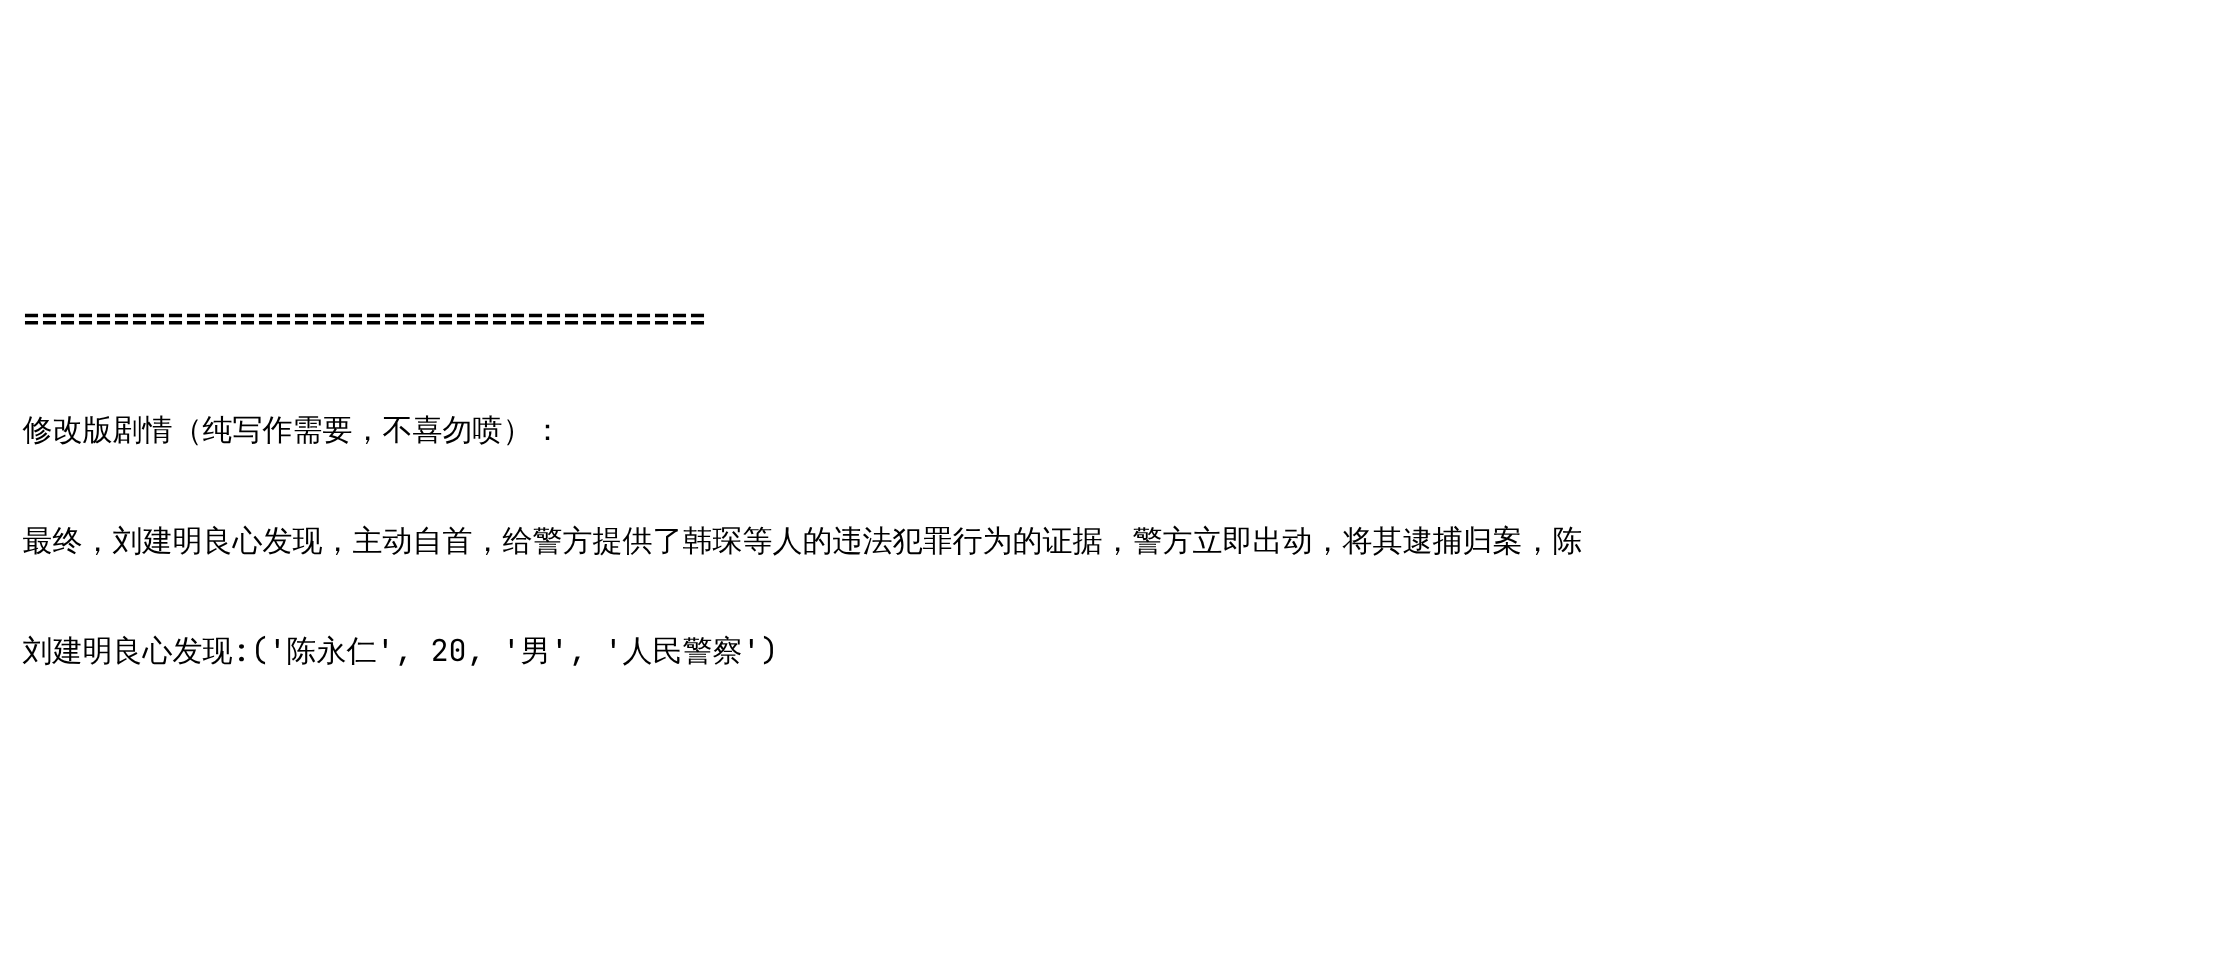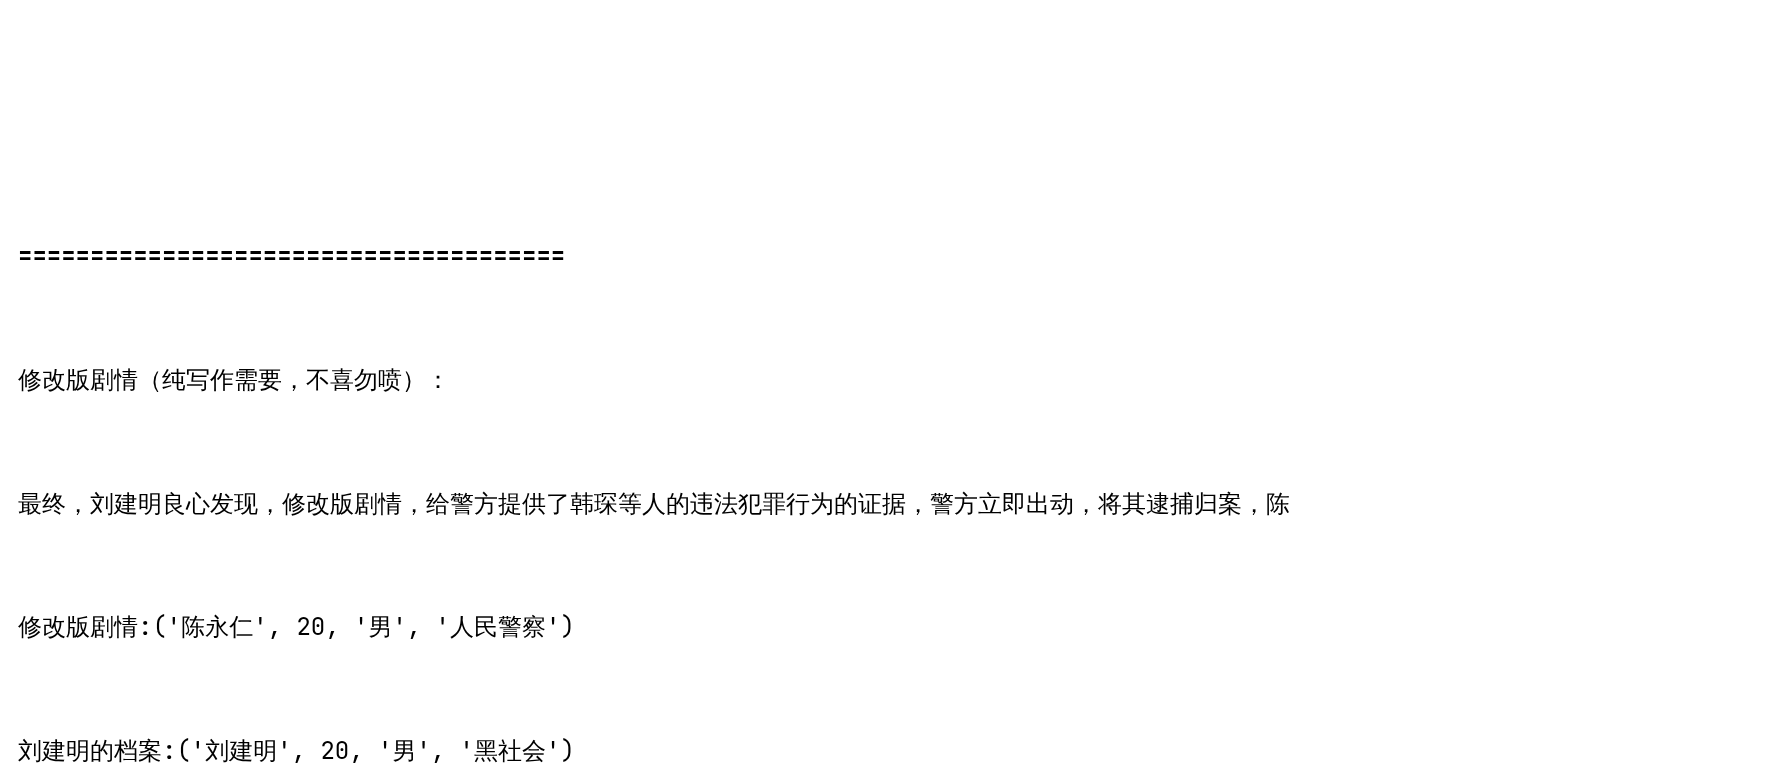--- a/index.html
+++ b/index.html
@@ -23,34 +23,32 @@
     }
     .line {
       display: block;
     }
     .bold-separator {
       font-weight: bold;
       color: #000000;
     }
     .plain-text {
       color: #000000;
-      margin-top: 35px;
     }
   </style>
 </head>
 <body>
 
 
 
 <div class="console-output">
 <span class="line bold-separator">======================================</span>
 <span class="line plain-text">修改版剧情（纯写作需要，不喜勿喷）：</span>
-<span class="line plain-text">最终，刘建明良心发现，修改版剧情，给警方提供了韩琛等人的违法犯罪行为的证据，警方立即出动，将其逮捕归案，陈</span>
-<span class="line plain-text">修改版剧情:('陈永仁', 20, '男', '人民警察')</span>
-<span class="line plain-text">刘建明的档案:('刘建明', 20, '男', '黑社会')</span>
+<span class="line plain-text">最终，刘建明良心发现，主动自首，给警方提供了韩琛等人的违法犯罪行为的证据，警方立即出动，将其逮捕归案，陈</span>
+<span class="line plain-text">刘建明良心发现:('陈永仁', 20, '男', '人民警察')</span>
 
 
 
 
 
 
 
 
 </div>
 

